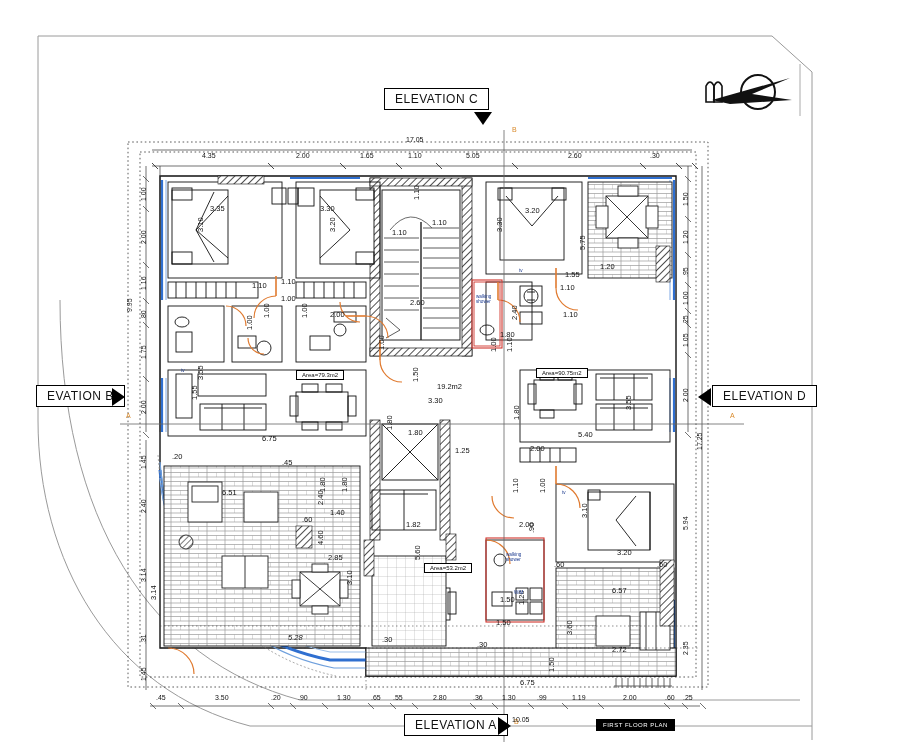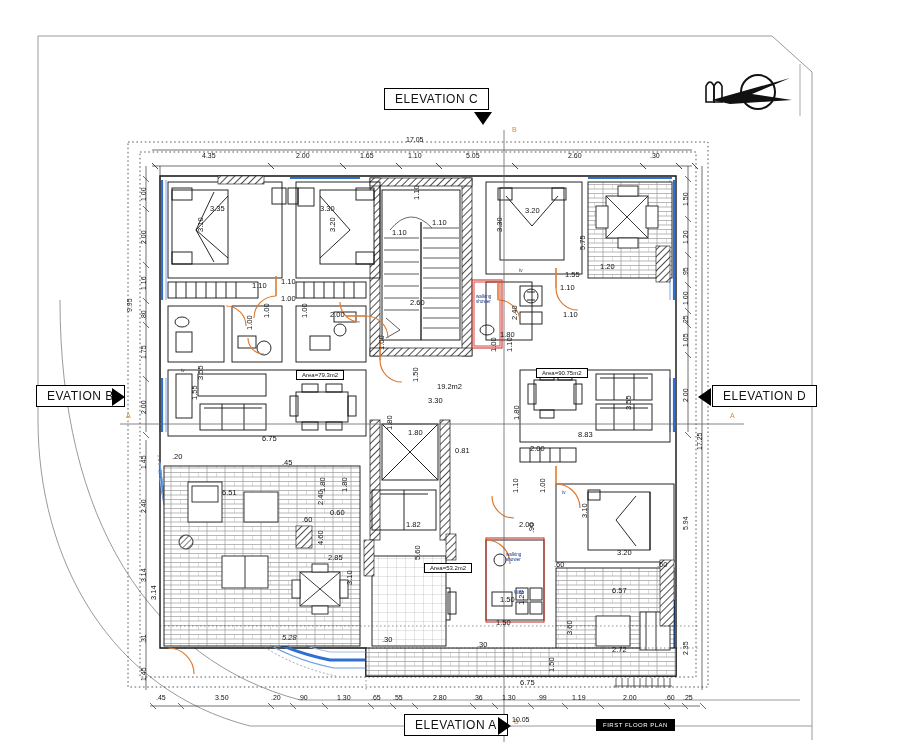--- a/index.html
+++ b/index.html
@@ -496,41 +496,41 @@
       <div class="rmv" style="left: 262px; top: 318px;">1.00</div>
       <div class="rmv" style="left: 245px; top: 330px;">1.00</div>
       <div class="rmv" style="left: 190px; top: 400px;">1.55</div>
       <div class="rmv" style="left: 196px; top: 380px;">3.55</div>
       <div class="rm" style="left: 262px; top: 434px;">6.75</div>
       <div class="rmv" style="left: 377px; top: 350px;">1.00</div>
       <div class="rmv" style="left: 411px; top: 382px;">1.50</div>
       <div class="rm" style="left: 428px; top: 396px;">3.30</div>
       <div class="rmv" style="left: 385px; top: 430px;">1.80</div>
       <div class="rm" style="left: 408px; top: 428px;">1.80</div>
-      <div class="rm" style="left: 455px; top: 446px;">0.81</div>
+      <div class="rm" style="left: 455px; top: 446px;">1.25</div>
       <div class="rm" style="left: 500px; top: 330px;">1.80</div>
       <div class="rmv" style="left: 510px; top: 320px;">2.40</div>
       <div class="rm" style="left: 560px; top: 283px;">1.10</div>
       <div class="rm" style="left: 565px; top: 270px;">1.55</div>
       <div class="rm" style="left: 563px; top: 310px;">1.10</div>
       <div class="rmv" style="left: 489px; top: 352px;">1.00</div>
       <div class="rmv" style="left: 505px; top: 352px;">1.10</div>
       <div class="rmv" style="left: 624px; top: 410px;">3.55</div>
-      <div class="rm" style="left: 578px; top: 430px;">8.83</div>
+      <div class="rm" style="left: 578px; top: 430px;">5.40</div>
       <div class="rm" style="left: 530px; top: 444px;">2.00</div>
       <div class="rmv" style="left: 512px; top: 420px;">1.80</div>
       <div class="rm" style="left: 282px; top: 458px;">.45</div>
       <div class="rm" style="left: 172px; top: 452px;">.20</div>
       <div class="rm" style="left: 222px; top: 488px;">6.51</div>
       <div class="rmv" style="left: 316px; top: 505px;">2.40</div>
       <div class="rmv" style="left: 316px; top: 545px;">4.60</div>
       <div class="rmv" style="left: 340px; top: 492px;">1.80</div>
       <div class="rmv" style="left: 318px; top: 492px;">1.80</div>
       <div class="rm" style="left: 302px; top: 515px;">.60</div>
-      <div class="rm" style="left: 330px; top: 508px;">0.60</div>
+      <div class="rm" style="left: 330px; top: 508px;">1.40</div>
       <div class="rm" style="left: 328px; top: 553px;">2.85</div>
       <div class="rmv" style="left: 345px; top: 585px;">3.10</div>
       <div class="rm" style="left: 406px; top: 520px;">1.82</div>
       <div class="rmv" style="left: 413px; top: 560px;">5.60</div>
       <div class="rm" style="left: 382px; top: 635px;">.30</div>
       <div class="rmv" style="left: 511px; top: 493px;">1.10</div>
       <div class="rmv" style="left: 538px; top: 493px;">1.00</div>
       <div class="rm" style="left: 519px; top: 520px;">2.00</div>
       <div class="rmv" style="left: 527px; top: 533px;">.90</div>
       <div class="rmv" style="left: 580px; top: 518px;">3.10</div>
@@ -539,21 +539,21 @@
       <div class="rm" style="left: 657px; top: 560px;">.60</div>
       <div class="rm" style="left: 612px; top: 586px;">6.57</div>
       <div class="rm" style="left: 612px; top: 645px;">2.72</div>
       <div class="rmv" style="left: 565px; top: 635px;">3.60</div>
       <div class="rm" style="left: 500px; top: 595px;">1.50</div>
       <div class="rmv" style="left: 517px; top: 605px;">1.20</div>
       <div class="rm" style="left: 496px; top: 618px;">1.50</div>
       <div class="rm" style="left: 477px; top: 640px;">.30</div>
       <div class="rm" style="left: 520px; top: 678px;">6.75</div>
       <div class="rmv" style="left: 547px; top: 672px;">1.50</div>
-      <div class="rm" style="left: 282px; top: 633px; font-style: italic;">5.28</div>
+      <div class="rm" style="left: 288px; top: 633px; font-style: italic;">5.28</div>
       <div class="rmv" style="left: 149px; top: 600px;">3.14</div>
     </div>
   <div id="arealayer">
       <div class="areabox" style="left: 296px; top: 370px;">Area=79.3m2</div>
       <div class="areabox" style="left: 536px; top: 368px;">Area=90.75m2</div>
       <div class="areabox" style="left: 424px; top: 563px;">Area=53.2m2</div>
       <div class="rm" style="left: 437px; top: 382px;">19.2m2</div>
     </div>
   <div id="fixlayer">
       <div class="tiny" style="left: 476px; top: 294px;">

